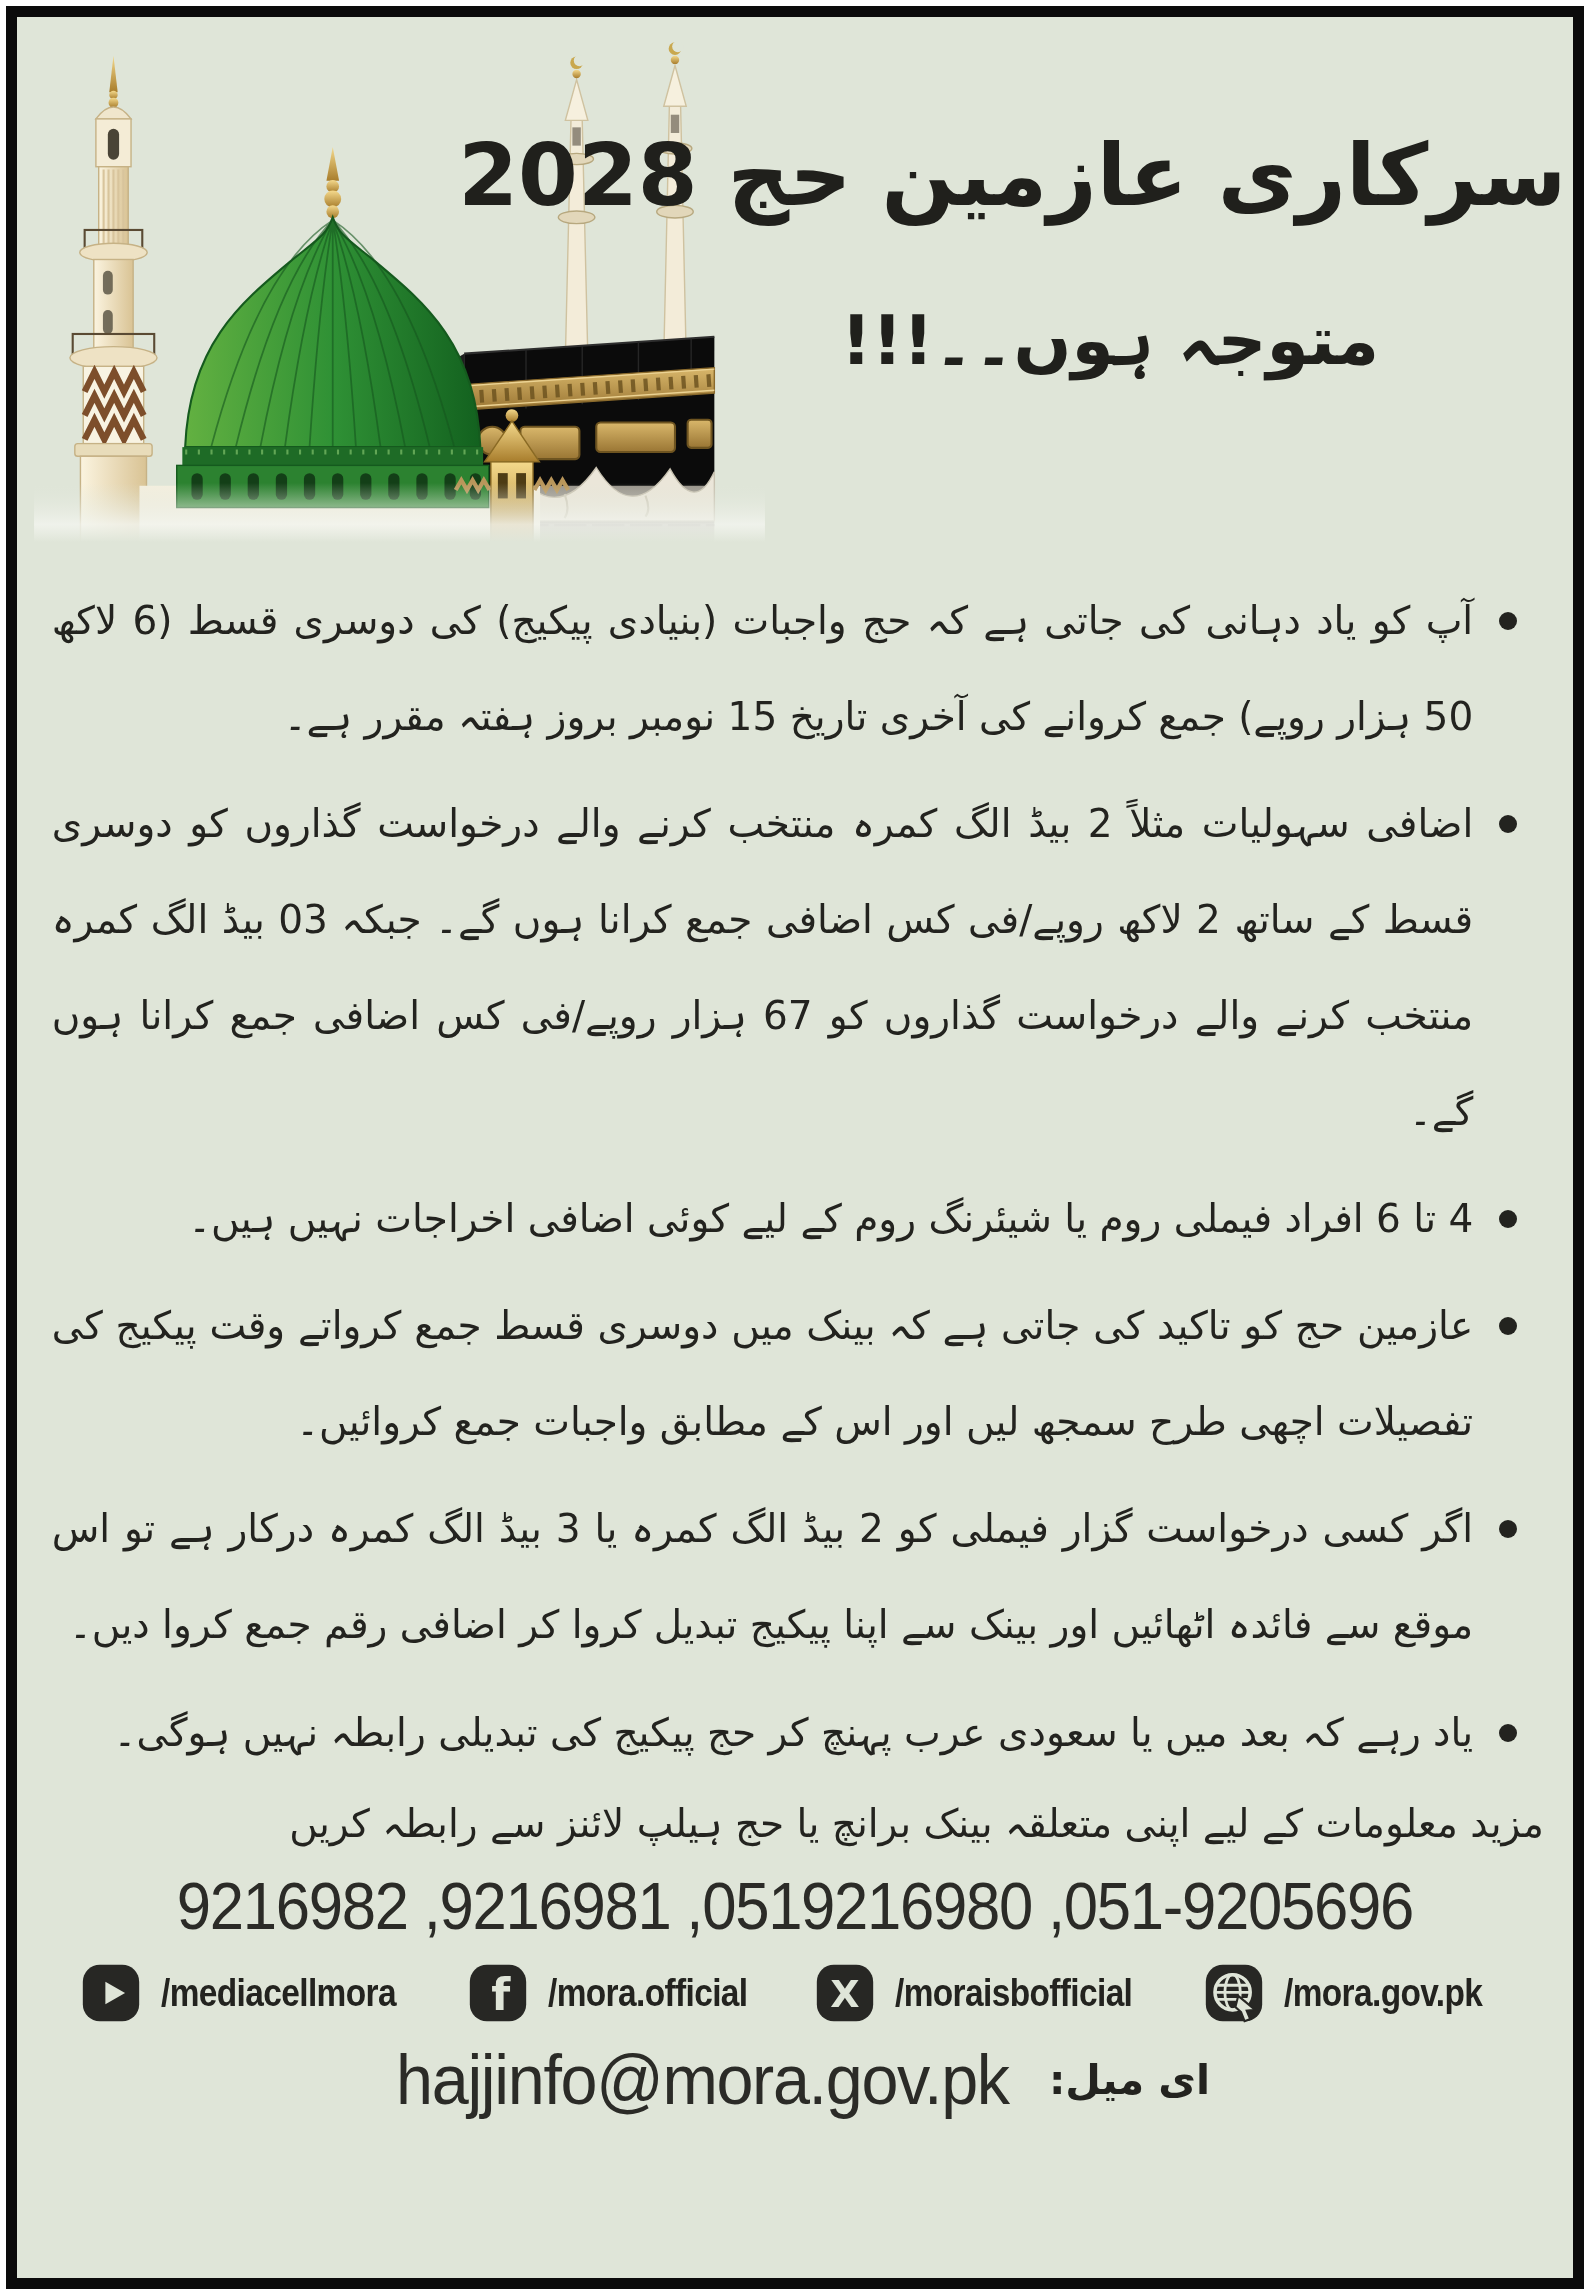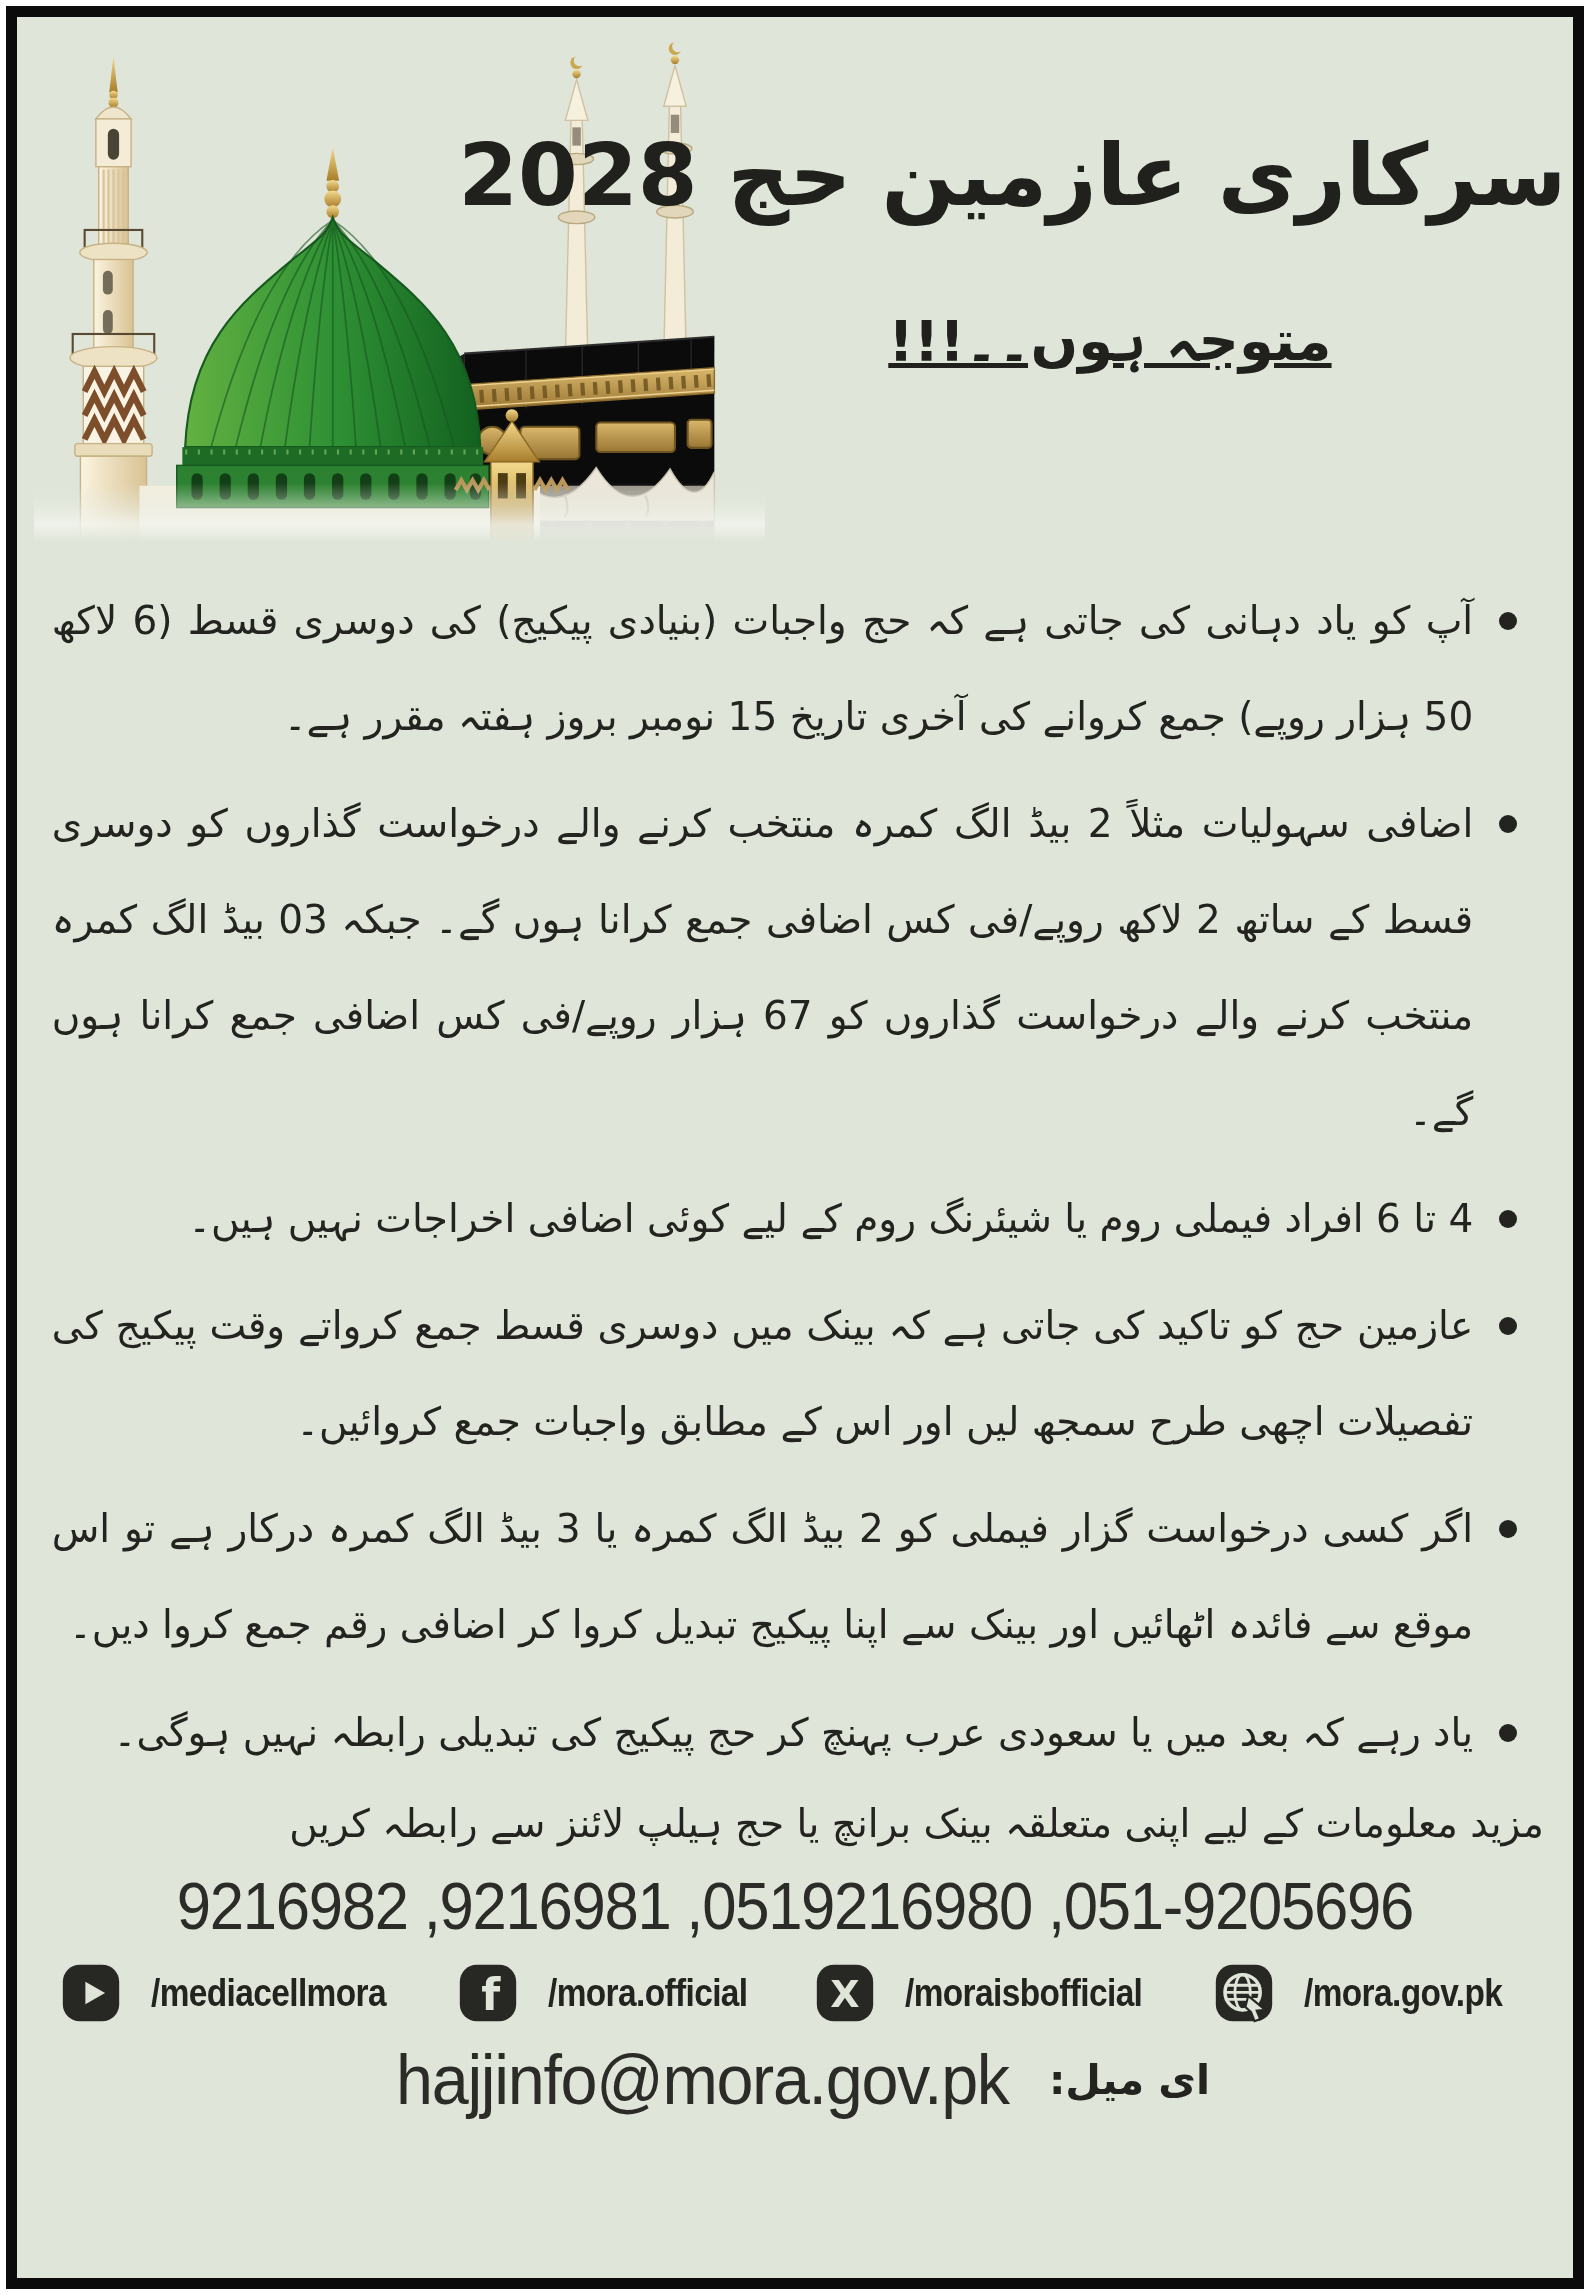--- a/index.html
+++ b/index.html
@@ -4,34 +4,34 @@
 <style>
   html,body{margin:0;padding:0;background:#ffffff;}
   .poster{position:relative;width:1590px;height:2295px;background:#ffffff;
           font-family:"DejaVu Sans",sans-serif;color:#22221e;}
   .frame{position:absolute;left:5.6px;top:5.6px;right:5.6px;bottom:5.6px;
          border:11.2px solid #0b0b0b;background:#dfe5d8;overflow:hidden;}
   .hero{position:absolute;left:17px;top:19.7px;width:731px;height:506px;}
   .title-block{position:absolute;top:84px;right:7px;width:913px;
                direction:rtl;text-align:center;font-weight:bold;color:#20201c;}
   .title-line1{font-size:86px;line-height:148px;white-space:nowrap;}
-  .title-line2{font-size:56px;line-height:133px;white-space:nowrap;margin-top:25px;text-decoration:underline;}
+  .title-line2{font-size:68px;line-height:133px;white-space:nowrap;margin-top:25px;}
   .content{position:absolute;left:29.5px;right:29.5px;top:556px;direction:rtl;}
   ul.bullets{list-style:none;margin:0;padding:0 19.7px 0 5.6px;}
   ul.bullets li{position:relative;padding-right:51px;margin-bottom:11.2px;
                 font-size:39px;line-height:96px;text-align:justify;color:#23231f;}
   ul.bullets li .dot{position:absolute;right:7px;top:39px;width:18px;height:18px;
                 border-radius:50%;background:#23231f;}
   .footer-note{margin-top:11.2px;font-size:39px;line-height:63px;
                color:#23231f;white-space:nowrap;}
   .phones{margin-top:12.6px;text-align:center;font-family:"Liberation Sans",sans-serif;
           font-size:67px;letter-spacing:-1.4px;white-space:nowrap;color:#2b2b27;
           transform:scaleX(0.92);transform-origin:center;}
   .social-row{margin-top:18px;display:flex;justify-content:center;align-items:center;gap:39px;direction:ltr;}
-  .social-item{display:flex;align-items:center;gap:29px;}
+  .social-item{display:flex;align-items:center;gap:19px;}
   .social-label{font-family:"Liberation Sans",sans-serif;font-weight:bold;font-size:38px;
                 letter-spacing:-0.7px;color:#23231f;transform:scaleX(0.88);transform-origin:left center;}
   .email-row{margin-top:15.5px;display:flex;justify-content:center;align-items:center;gap:24px;direction:rtl;}
   .email-label{font-size:41px;font-weight:bold;color:#23231f;}
   .email-value{font-family:"Liberation Sans",sans-serif;font-size:70px;letter-spacing:-1.4px;
                direction:ltr;color:#2b2b27;transform:scaleX(0.95);transform-origin:center;}
 </style>
 </head>
 <body>
 

